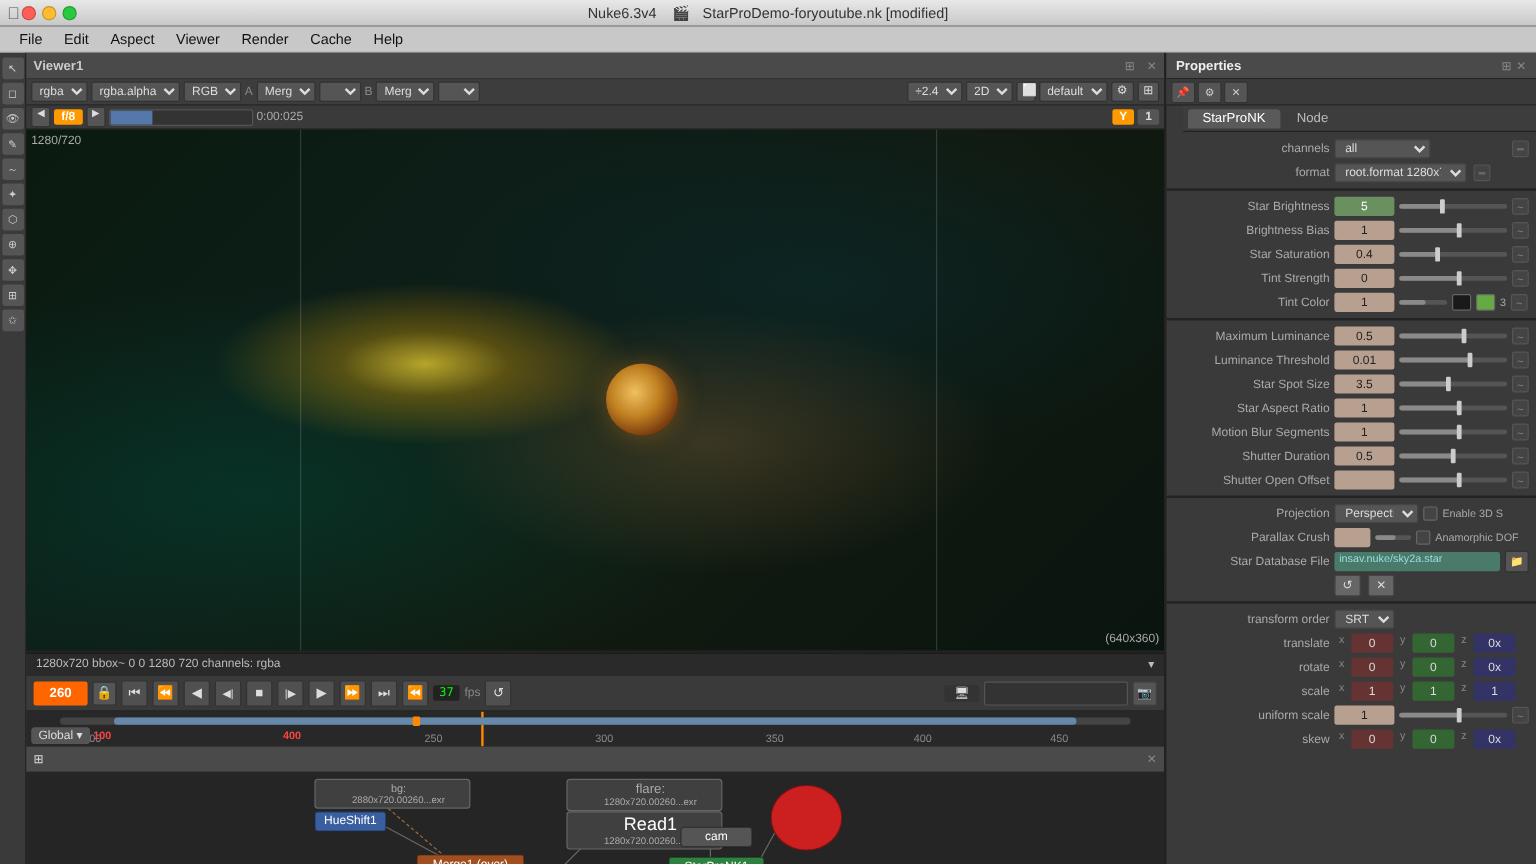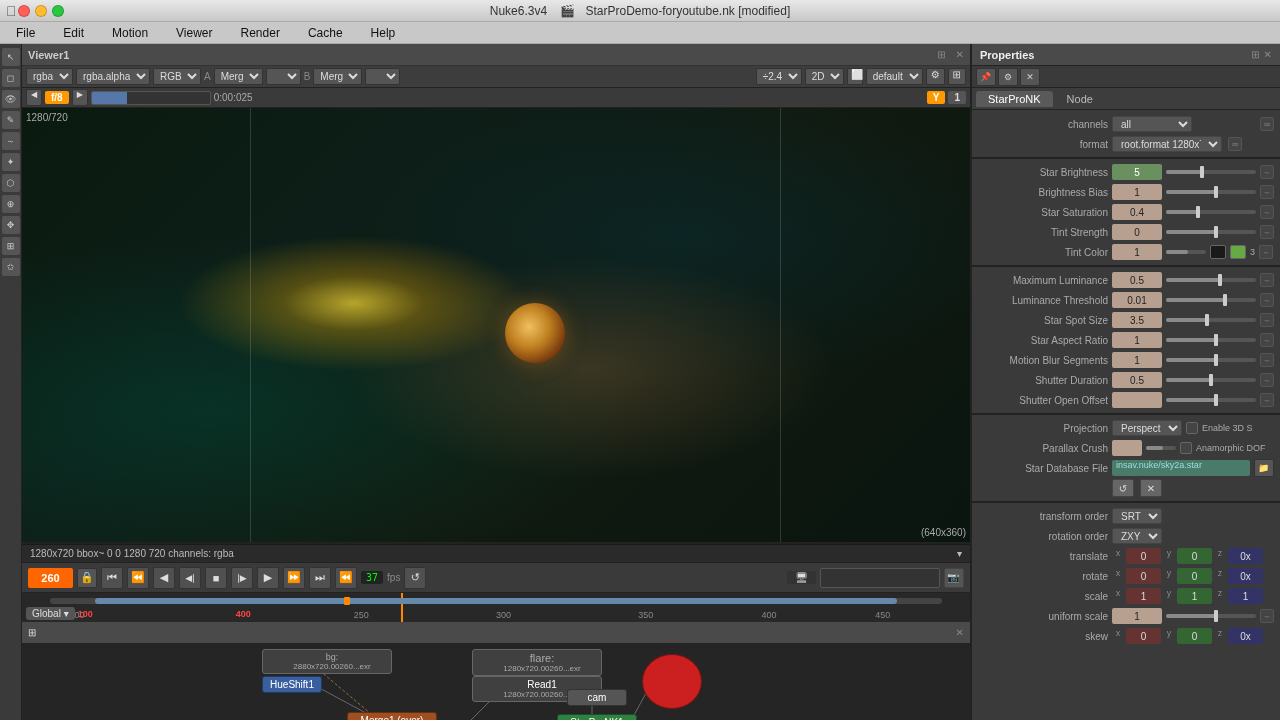--- a/index.html
+++ b/index.html
@@ -46,21 +46,21 @@
     }
 
     
     #menubar {
       width: 100%;
       height: 22px;
       background: #c8c8c8;
       display: flex;
       align-items: center;
       padding: 0 8px;
-      gap: 12px;
+      gap: 2px;
       border-bottom: 1px solid #aaa;
     }
     .menu-item {
       padding: 2px 8px;
       font-size: 12px;
       color: #111;
       cursor: pointer;
       border-radius: 3px;
     }
 
@@ -373,20 +373,21 @@
       font-size: 9px; cursor: pointer; color: #ccc;
     }
     #node-tabs-row {
       height: 22px;
       background: #3d3d3d;
       display: flex;
       align-items: center;
       padding: 0 4px;
       gap: 2px;
       border-bottom: 1px solid #222;
+      margin-left: 14px;
     }
     .ntab {
       padding: 2px 12px;
       font-size: 11px;
       color: #bbb;
       cursor: pointer;
       border-radius: 3px 3px 0 0;
     }
     .ntab.active {
       background: #5a5a5a;
@@ -532,21 +533,21 @@
     &nbsp;&nbsp;
     <span style="font-size:12px;">🎬</span>
     &nbsp;
     <span>StarProDemo-foryoutube.nk [modified]</span>
   </span>
 </div>
 
 <div id="menubar">
   <div class="menu-item">File</div>
   <div class="menu-item">Edit</div>
-  <div class="menu-item">Motion</div>
+  <div class="menu-item">Aspect</div>
   <div class="menu-item">Viewer</div>
   <div class="menu-item">Render</div>
   <div class="menu-item">Cache</div>
   <div class="menu-item">Help</div>
 </div>
 
 <div id="main-container">
 
   <div id="left-sidebar">
     <div class="sidebar-btn">↖</div>
@@ -699,21 +700,21 @@
           <div class="node-box node-dark" style="left:240px;top:5px;min-width:130px;">
             <div style="font-size:9px;color:#aaa;">bg:</div>
             <div style="font-size:8px;color:#aaa;">2880x720.00260...exr</div>
           </div>
           <div class="node-box node-blue" style="left:240px;top:32px;">HueShift1</div>
           <div class="node-box node-dark" style="left:450px;top:5px;min-width:130px;">
             <div style="font-size:11px;color:#aaa;">flare:</div>
             <div style="font-size:8px;color:#aaa;">1280x720.00260...exr</div>
           </div>
           <div class="node-box node-dark" style="left:450px;top:32px;min-width:130px;">
-            <div style="font-size:10px;">Read1</div>
+            <div style="font-size:15px;">Read1</div>
             <div style="font-size:8px;color:#aaa;">1280x720.00260...exr</div>
           </div>
           <div class="node-box node-orange" style="left:325px;top:68px;min-width:90px;">Merge1 (over)</div>
 
           <div class="node-box node-gray" style="left:545px;top:45px;">cam</div>
           <div class="node-box node-green" style="left:535px;top:70px;min-width:80px;">StarProNK1<br></div>
 
           <div class="node-box node-red" style="left:620px;top:10px;width:55px;height:55px;border-radius:50%;"></div>
         </div>
       </div>
@@ -918,26 +919,20 @@
 
       <div class="section-divider"></div>
 
       <div class="prop-row">
         <span class="prop-label">transform order</span>
         <select class="dropdown-input" style="width:50px;">
           <option>SRT</option>
         </select>
       </div>
 
-      <div class="prop-row">
-        <span class="prop-label">rotation order</span>
-        <select class="dropdown-input" style="width:50px;">
-          <option>ZXY</option>
-        </select>
-      </div>
 
       <div class="prop-row">
         <span class="prop-label">translate</span>
         <div class="xyz-group">
           <span class="xyz-label">x</span>
           <input class="xyz-input x-axis" value="0" style="">
           <span class="xyz-label">y</span>
           <input class="xyz-input y-axis" value="0" style="">
           <span class="xyz-label">z</span>
           <input class="xyz-input z-axis" value="0x" style="">

